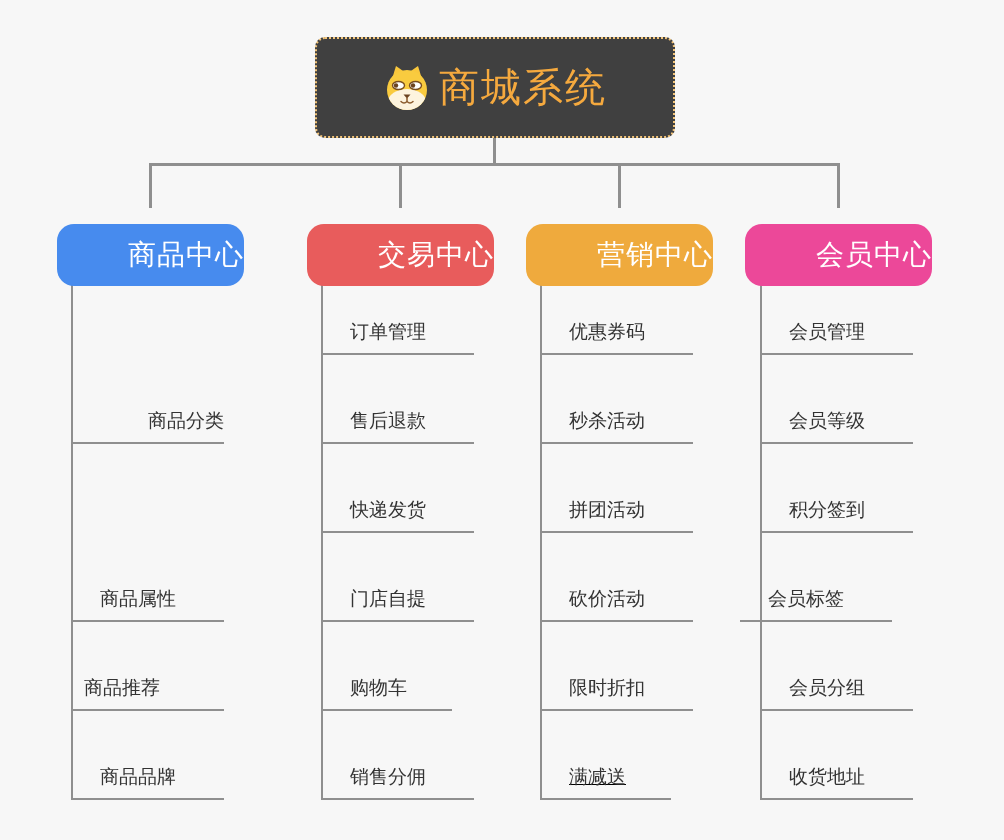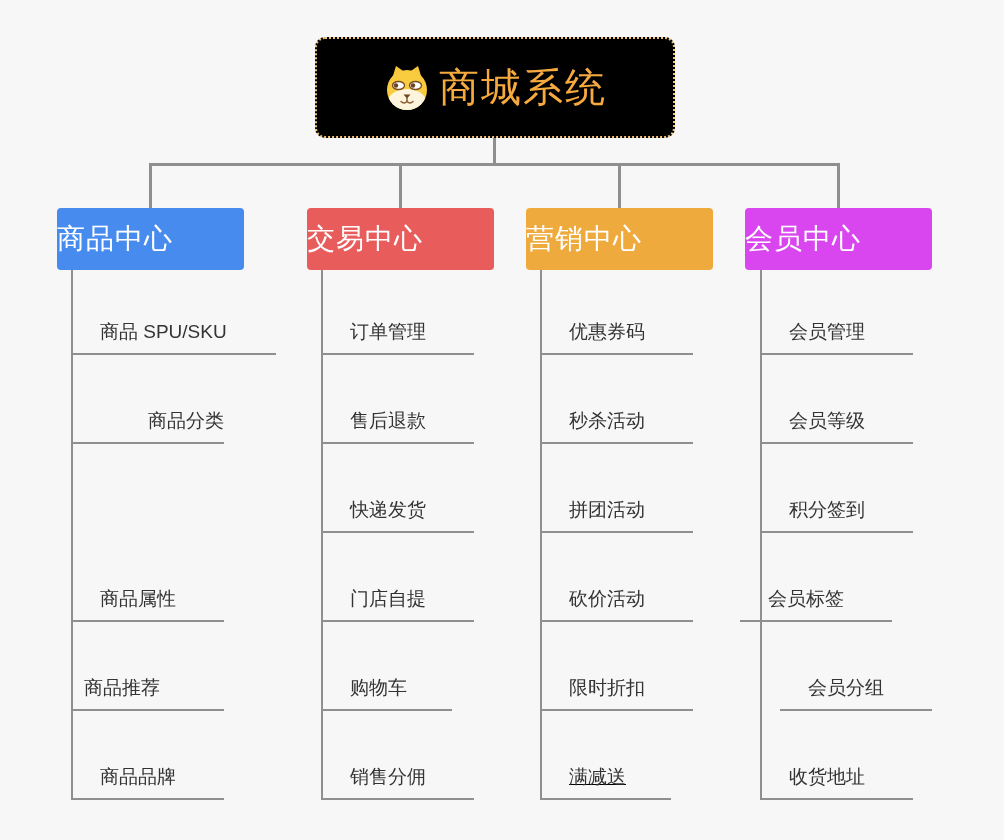--- a/index.html
+++ b/index.html
@@ -17,21 +17,21 @@
   .line{
     position:absolute;
     background:#8F8F8F;
   }
   
   .root-node{
     position:absolute;
     left:315px;top:37px;
     width:360px;height:101px;
     box-sizing:border-box;
-    background:#000000;
+    background:#404040;
     border:2px dotted #F2C479;
     border-radius:10px;
     display:flex;
     align-items:center;
     justify-content:center;
     gap:8px;
   }
   .root-label{
     font-size:40px;
     color:#F5A93E;
@@ -39,26 +39,26 @@
     white-space:nowrap;
   }
   .root-icon{
     width:48px;height:48px;
     display:inline-flex;
     flex:0 0 auto;
   }
   
   .branch-node{
     position:absolute;
-    top:208px;
+    top:224px;
     width:187px;height:62px;
-    border-radius:4px;
+    border-radius:17px;
     display:flex;
     align-items:center;
-    justify-content:flex-start;
+    justify-content:flex-end;
     color:#FFFFFF;
     font-size:28px;
     letter-spacing:1px;
     white-space:nowrap;
   }
   
   .leaf{
     position:absolute;
     height:46px;
     box-sizing:border-box;
@@ -113,27 +113,24 @@
 
   <div class="branch-node" style="left: 57px; background: rgb(71, 139, 238);">
     <span>商品中心</span>
   </div>
   <div class="branch-node" style="left: 307px; background: rgb(232, 92, 92);">
     <span>交易中心</span>
   </div>
   <div class="branch-node" style="left: 526px; background: rgb(239, 170, 61);">
     <span>营销中心</span>
   </div>
-  <div class="branch-node" style="left: 745px; background: #d946ef;">
+  <div class="branch-node" style="left: 745px; background: #ec4899;">
     <span>会员中心</span>
   </div>
 
-  <div class="leaf" style="left:72px;top:309px;width:204px;">
-      <span>商品 SPU/SKU</span>
-    </div>
   <div class="leaf" style="left:72px;top:398px;width:152px;justify-content:flex-end;">
       <span>商品分类</span>
     </div>
   <div class="leaf" style="left:72px;top:576px;width:152px;">
       <span>商品属性</span>
     </div>
   <div class="leaf" style="left:72px;top:665px;width:152px;padding-left:12px;">
       <span>商品推荐</span>
     </div>
   <div class="leaf" style="left:72px;top:754px;width:152px;">
@@ -183,20 +180,20 @@
     </div>
   <div class="leaf" style="left:761px;top:398px;width:152px;">
       <span>会员等级</span>
     </div>
   <div class="leaf" style="left:761px;top:487px;width:152px;">
       <span>积分签到</span>
     </div>
   <div class="leaf" style="left:740px;top:576px;width:152px;">
       <span>会员标签</span>
     </div>
-  <div class="leaf" style="left:780px;top:665px;width:152px;">
+  <div class="leaf" style="left:761px;top:665px;width:152px;">
       <span>会员分组</span>
     </div>
   <div class="leaf" style="left:761px;top:754px;width:152px;">
       <span>收货地址</span>
     </div>
 
 </div>
 
 </body></html>

